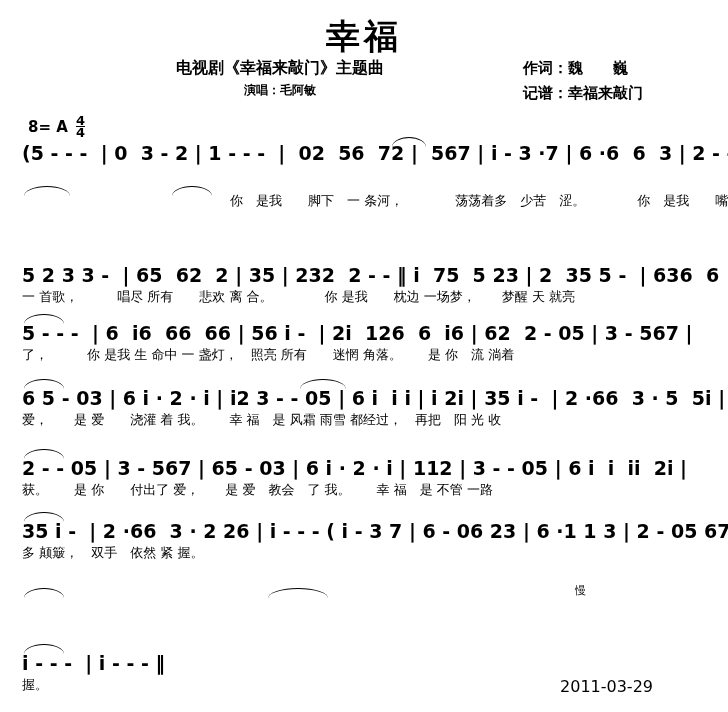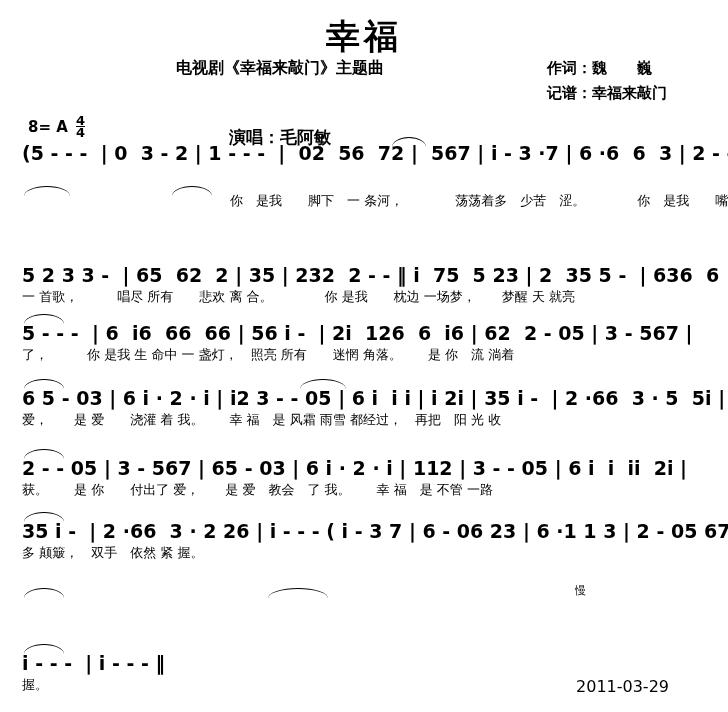--- a/index.html
+++ b/index.html
@@ -4,43 +4,42 @@
 <style>
   html,body{margin:0;padding:0;}
   body{
     width:728px;height:712px;
     background:#ffffff;
     font-family:"Liberation Serif", serif;
     color:#000;
     position:relative;
     overflow:hidden;
   }
-  .sheet{position:relative;width:677px;height:712px;padding-left:16px;}
+  .sheet{position:relative;width:677px;height:712px;}
 
   
   .title{
     position:absolute;top:14px;left:0;width:728px;
     text-align:center;
     font-size:34px;font-weight:bold;
     font-family:"DejaVu Sans", sans-serif;
     letter-spacing:4px;
   }
   .sub1{
     position:absolute;top:58px;left:0;width:560px;
     text-align:center;font-size:16px;font-weight:bold;
     font-family:"DejaVu Sans", sans-serif;
   }
   .sub2{
     position:absolute;top:82px;left:0;width:560px;
-    text-align:center;font-size:17px;font-weight:bold;
+    text-align:center;font-size:12px;font-weight:bold;
     font-family:"DejaVu Sans", sans-serif;
-    margin-top:44px;
   }
   .credits{
-    position:absolute;top:56px;right:26px;
+    position:absolute;top:56px;right:34px;
     font-size:15px;font-weight:bold;
     font-family:"DejaVu Sans", sans-serif;
     line-height:25px;text-align:left;
   }
   .keyline{
     position:absolute;top:116px;left:28px;
     font-size:15px;font-family:"DejaVu Sans", sans-serif;
     font-weight:bold;
   }
   .frac{display:inline-block;vertical-align:middle;

